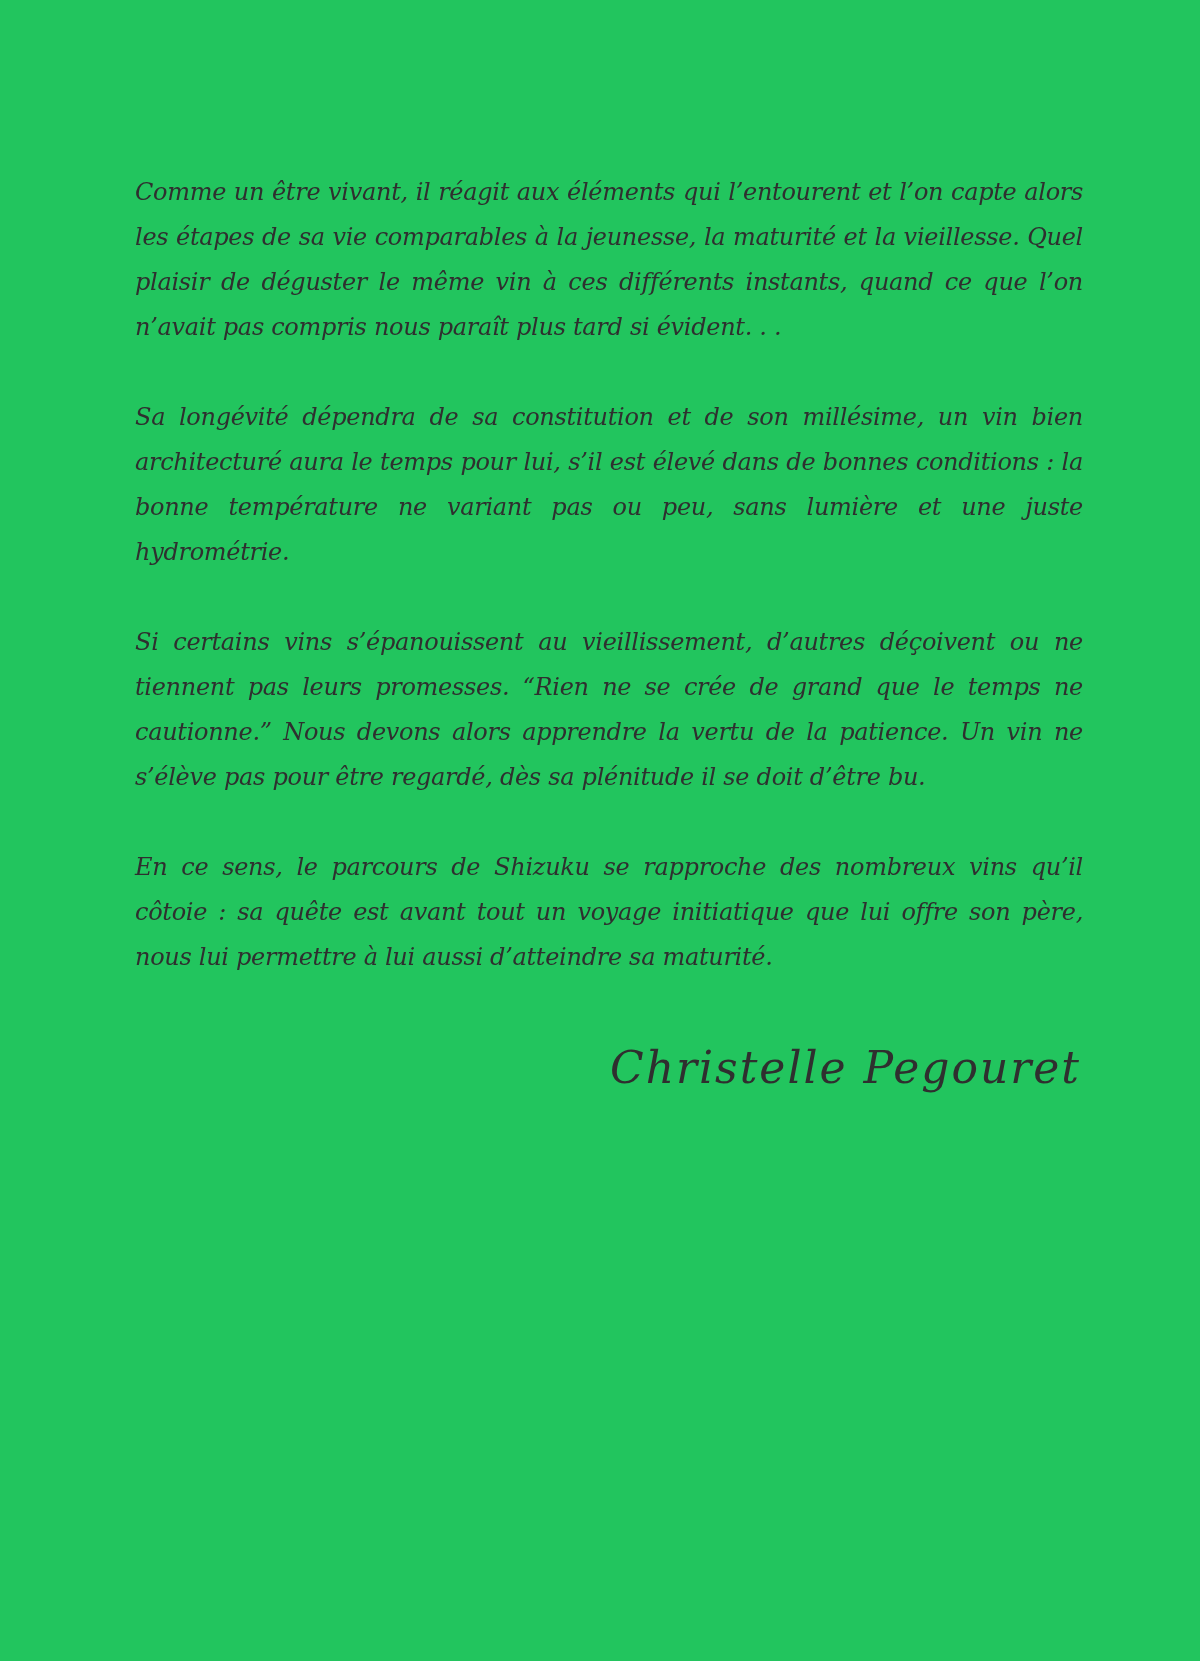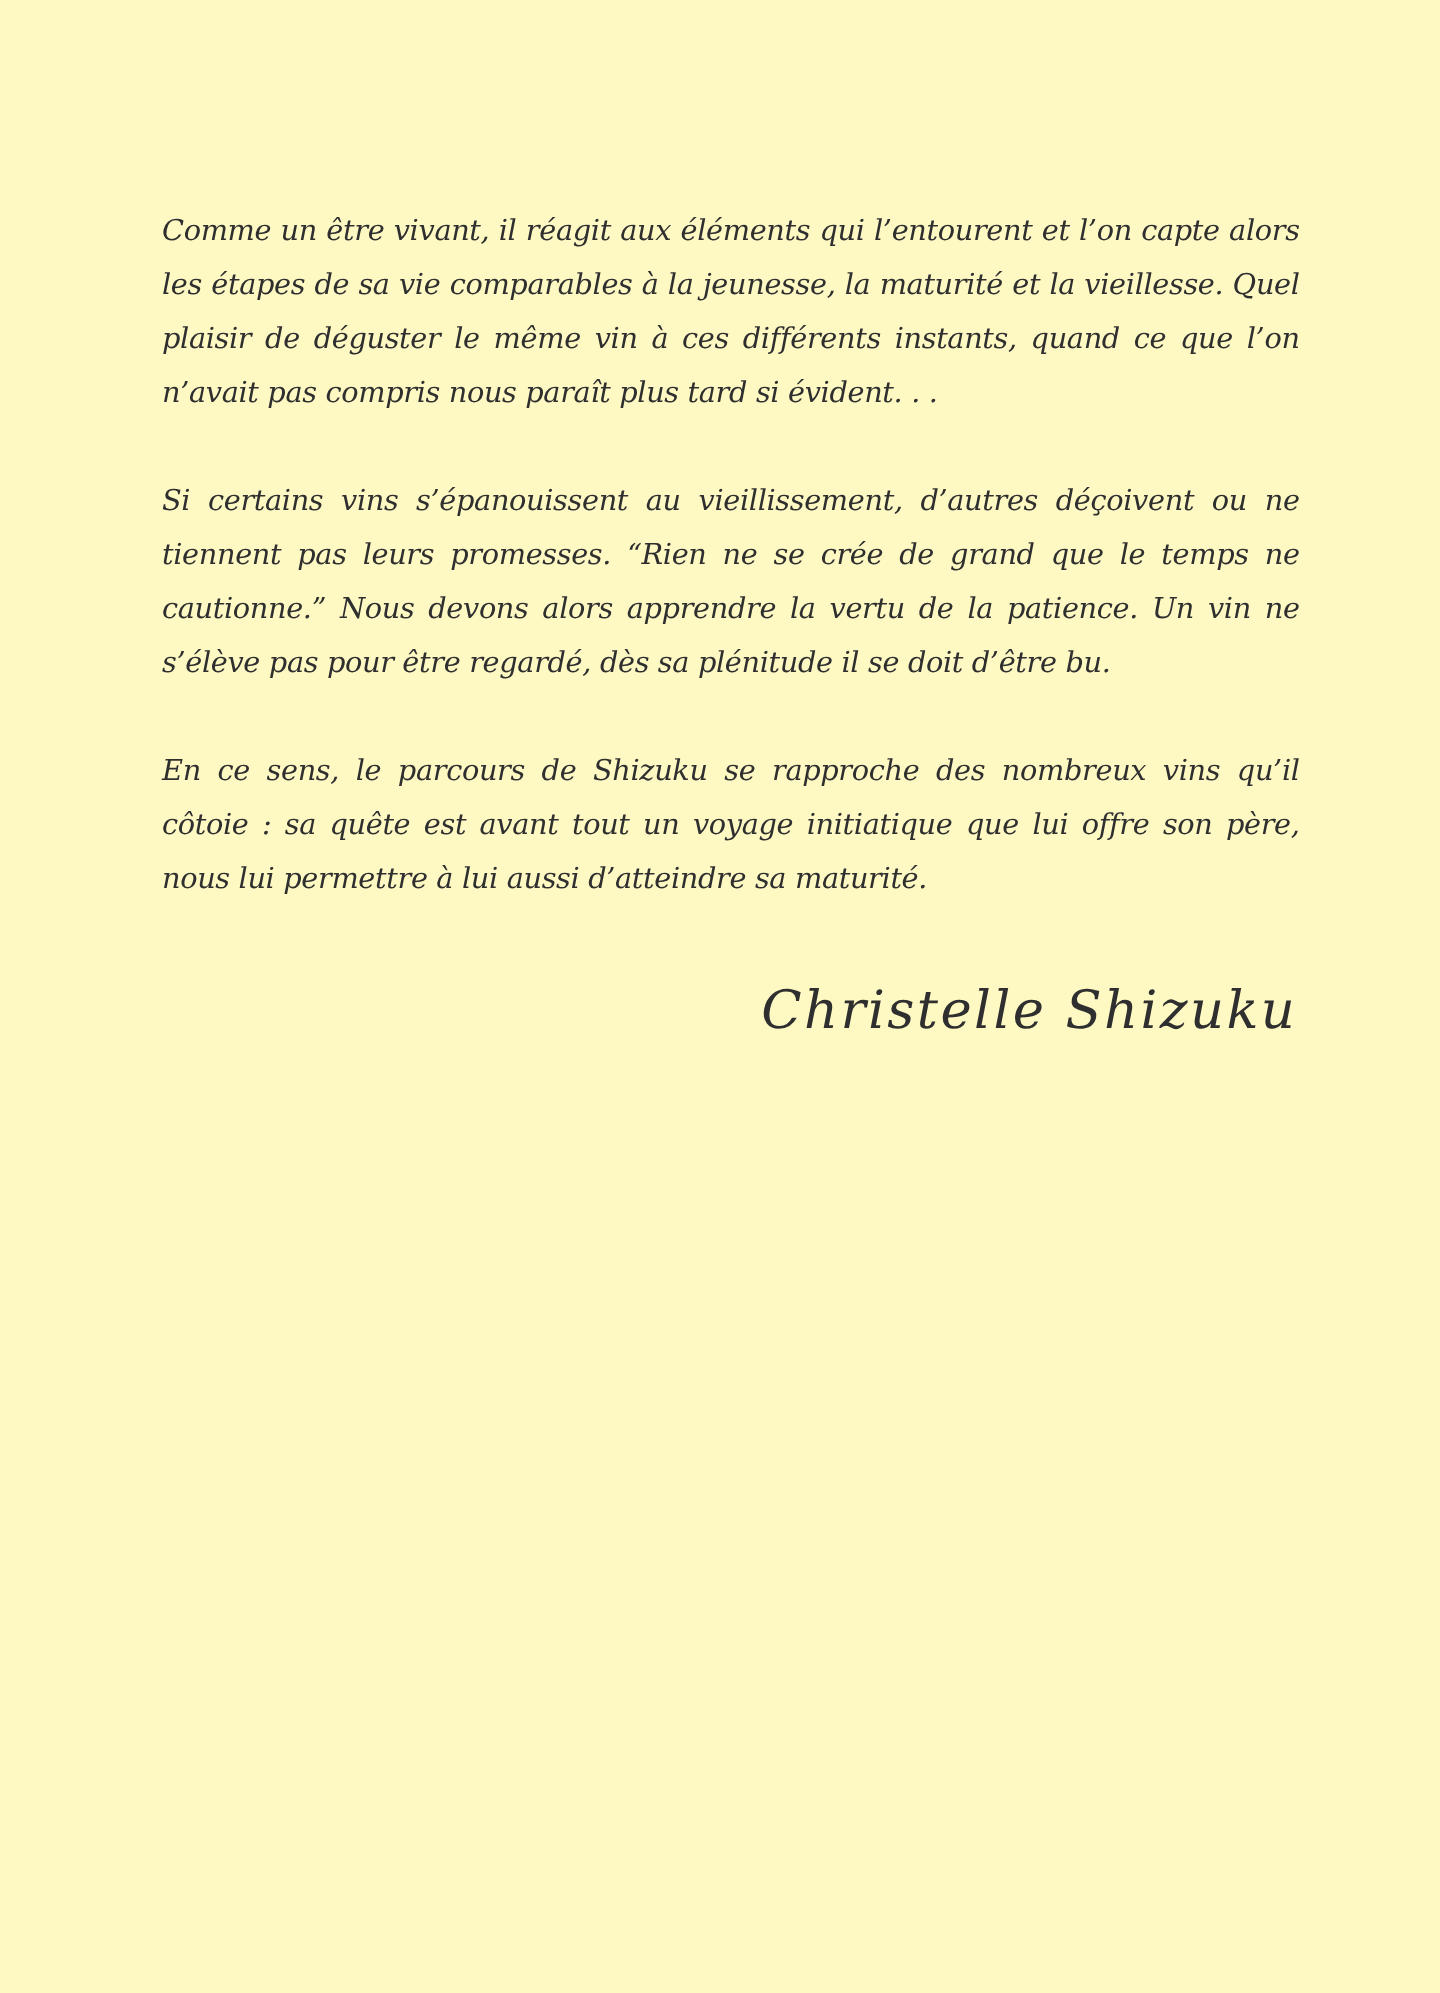--- a/index.html
+++ b/index.html
@@ -4,21 +4,21 @@
 <style>
   html, body {
     margin: 0;
     padding: 0;
     background: #ffffff;
   }
   .page {
     position: relative;
     width: 1200px;
     height: 1661px;
-    background: #fef9c3;
+    background: #22c55e;
     overflow: hidden;
     font-family: "DejaVu Serif", serif;
     font-style: italic;
     color: #2f2f2f;
   }
   .text-block {
     position: absolute;
     left: 135px;
     top: 170px;
     width: 948px;
@@ -41,17 +41,18 @@
     font-family: "DejaVu Serif", serif;
     font-style: italic;
   }
 </style>
 </head>
 <body>
 
 <div class="page">
   <div class="text-block">
     <p>Comme un être vivant, il réagit aux éléments qui l’entourent et l’on capte alors les étapes de sa vie comparables à la jeunesse, la maturité et la vieillesse. Quel plaisir de déguster le même vin à ces différents instants, quand ce que l’on n’avait pas compris nous paraît plus tard si évident. . .</p>
+    <p>Sa longévité dépendra de sa constitution et de son millésime, un vin bien architecturé aura le temps pour lui, s’il est élevé dans de bonnes conditions : la bonne température ne variant pas ou peu, sans lumière et une juste hydrométrie.</p>
     <p>Si certains vins s’épanouissent au vieillissement, d’autres déçoivent ou ne tiennent pas leurs promesses. “Rien ne se crée de grand que le temps ne cautionne.” Nous devons alors apprendre la vertu de la patience. Un vin ne s’élève pas pour être regardé, dès sa plénitude il se doit d’être bu.</p>
     <p>En ce sens, le parcours de Shizuku se rapproche des nombreux vins qu’il côtoie : sa quête est avant tout un voyage initiatique que lui offre son père, nous lui permettre à lui aussi d’atteindre sa maturité.</p>
-    <div class="signature">Christelle Shizuku</div>
+    <div class="signature">Christelle Pegouret</div>
   </div>
 </div>
 
 </body></html>

